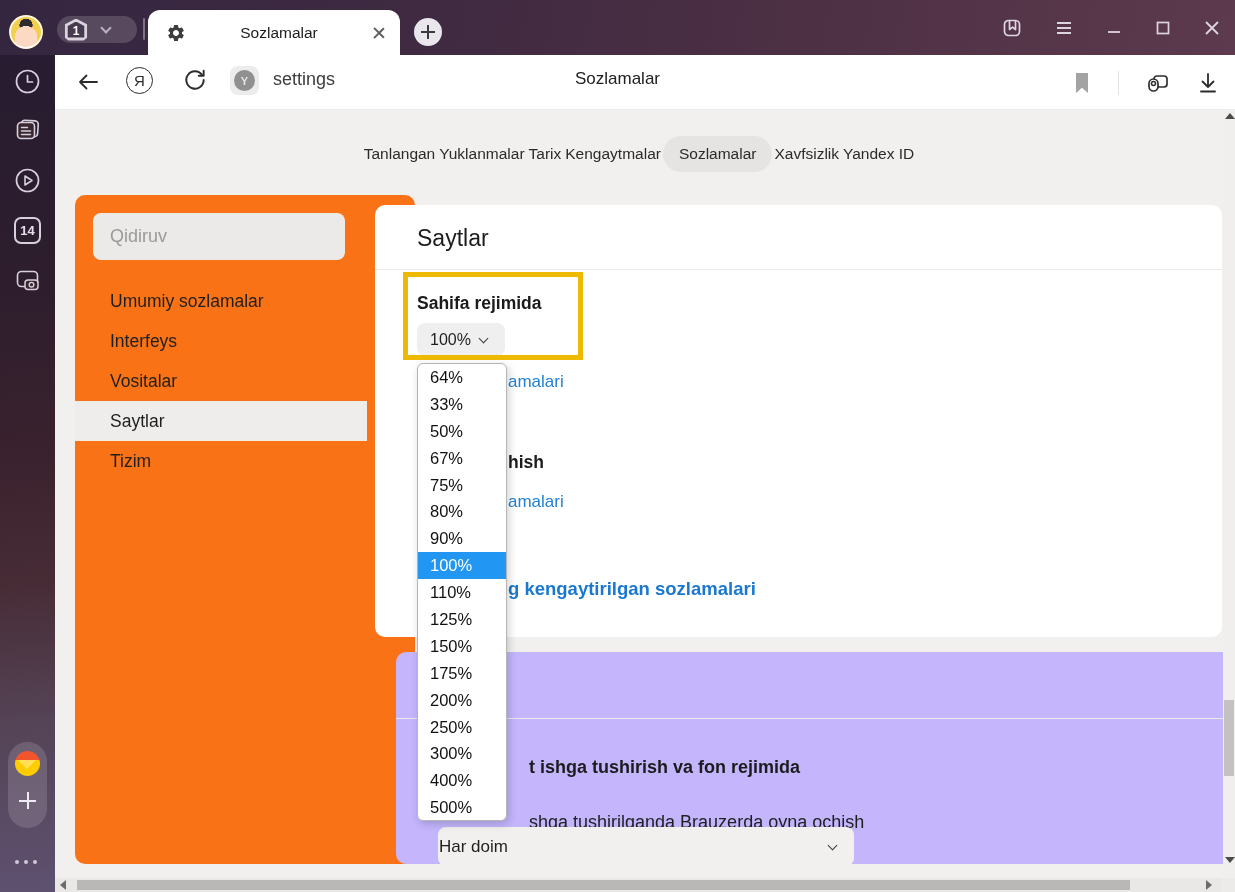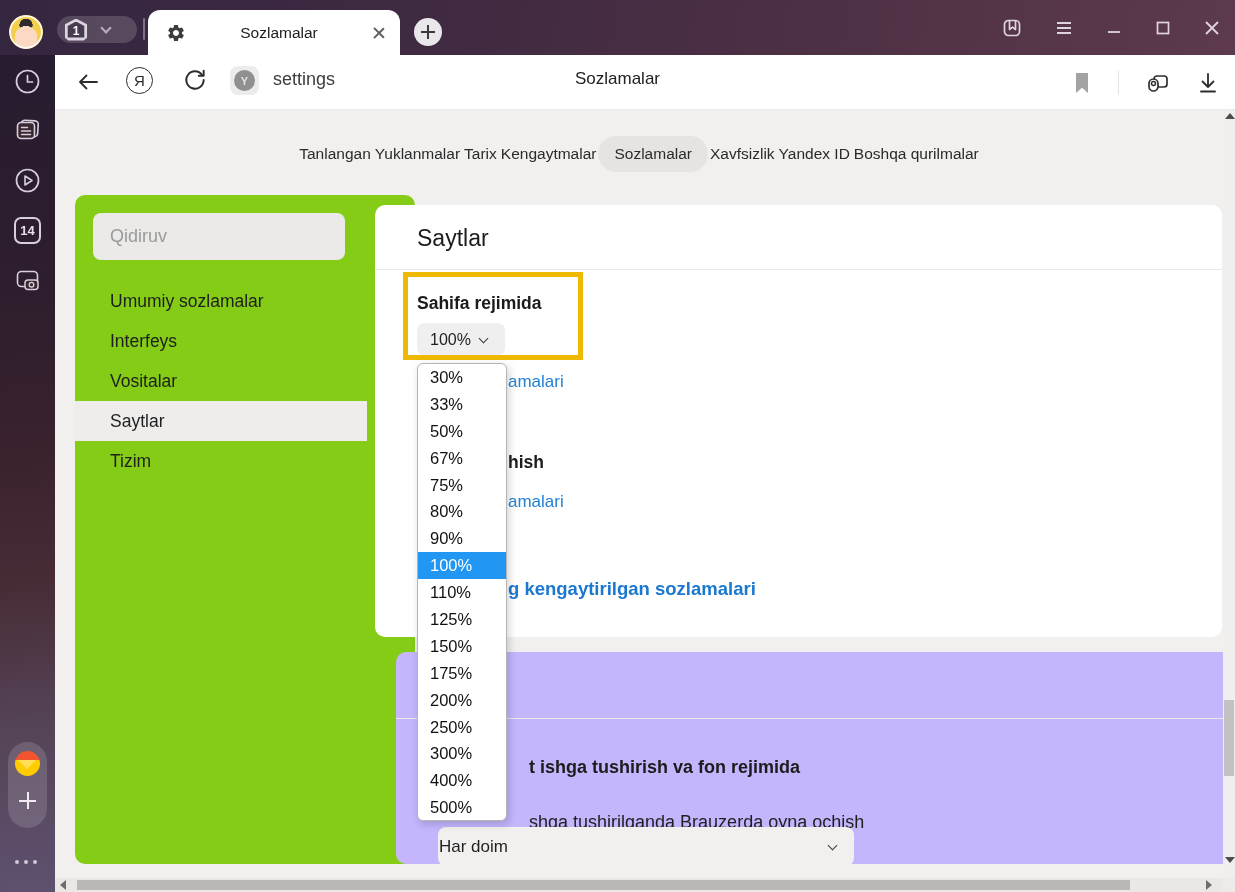--- a/index.html
+++ b/index.html
@@ -73,21 +73,21 @@
   .railplus:after  { content:""; position:absolute; left:0; top:7.5px; width:17px; height:2px; background:#efeaf3; }
   .raildots { position:absolute; left:15px; top:805px; display:flex; gap:5px; }
   .raildots i { width:4px; height:4px; border-radius:50%; background:#cfc8d6; }
 
   
   .navrow { position:absolute; left:55px; top:132px; width:1168px; height:44px;
     display:flex; align-items:center; justify-content:center; }
   .navtab { font-size:15.5px; color:#2b2b2b; padding:9px 2px; white-space:nowrap; }
   .navtab.sel { background:#e6e4e2; border-radius:18px; padding:9px 16px; }
 
-  .sidecard { position:absolute; left:75px; top:195px; width:340px; height:669px; background:#84cc16; border-radius:10px; }
+  .sidecard { position:absolute; left:75px; top:195px; width:340px; height:669px; background:#f97316; border-radius:10px; }
   .search { position:absolute; left:18px; top:18px; width:252px; height:47px; background:#eceae9; border-radius:8px;
     display:flex; align-items:center; padding-left:17px; font-size:18px; color:#9a9a9a; }
   .menu { position:absolute; left:0; top:86px; width:292px; }
   .mi { height:40px; display:flex; align-items:center; padding-left:35px; font-size:17.5px; color:#1f1f1f; }
   .mi.sel { background:#eeedec; }
 
   .card1 { position:absolute; left:375px; top:205px; width:847px; height:432px; background:#fff; border-radius:10px; }
   .c1-head { position:absolute; left:42px; top:20px; font-size:23px; color:#1c1c1c; }
   .c1-div { position:absolute; left:0; top:64px; width:847px; height:1px; background:#e9e9e9; }
   .zoom-label { position:absolute; left:42px; top:88px; font-size:17.5px; font-weight:bold; color:#1b1b1b; }
@@ -239,21 +239,20 @@
   </div>
 
   <div class="navrow">
     <div class="navtab">Tanlangan</div>
     <div class="navtab">Yuklanmalar</div>
     <div class="navtab">Tarix</div>
     <div class="navtab">Kengaytmalar</div>
     <div class="navtab sel">Sozlamalar</div>
     <div class="navtab">Xavfsizlik</div>
     <div class="navtab">Yandex ID</div>
-    <div class="navtab">Boshqa qurilmalar</div>
   </div>
 
   <div class="sidecard">
     <div class="search">
       <span>Qidiruv</span>
     </div>
     <div class="menu">
       <div class="mi">Umumiy sozlamalar</div>
       <div class="mi">Interfeys</div>
       <div class="mi">Vositalar</div>
@@ -283,21 +282,21 @@
     <div class="frag" style="left:133px; top:149px; font-size:18px; color:#1f1f1f;margin-top:11px;">shga tushirilganda Brauzerda oyna ochish</div>
     <div class="big-select">
       <span>Har doim</span>
       <span class="chev"></span>
     </div>
   </div>
 
   <div class="hlbox"></div>
 
   <div class="dropdown">
-    <div class="opt">30%</div>
+    <div class="opt">64%</div>
     <div class="opt">33%</div>
     <div class="opt">50%</div>
     <div class="opt">67%</div>
     <div class="opt">75%</div>
     <div class="opt">80%</div>
     <div class="opt">90%</div>
     <div class="opt sel">100%</div>
     <div class="opt">110%</div>
     <div class="opt">125%</div>
     <div class="opt">150%</div>

